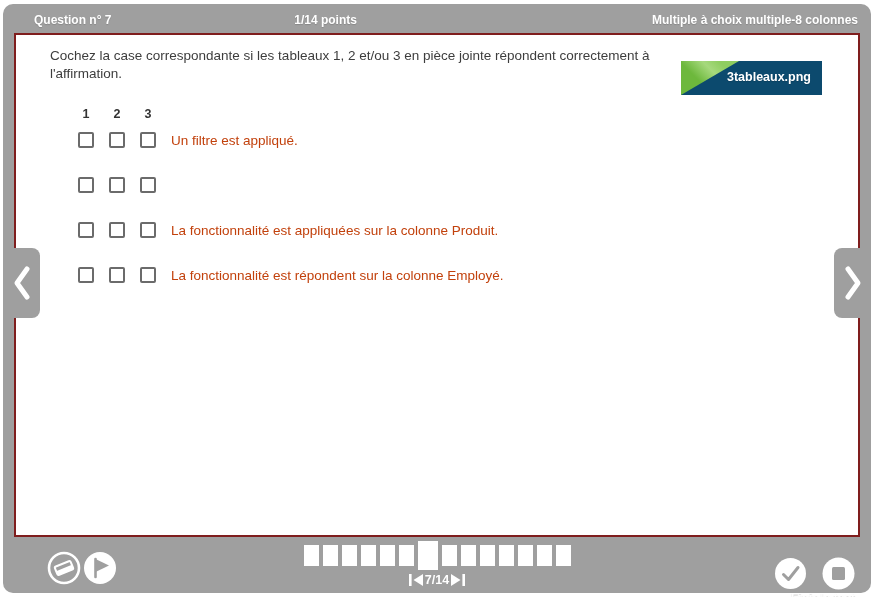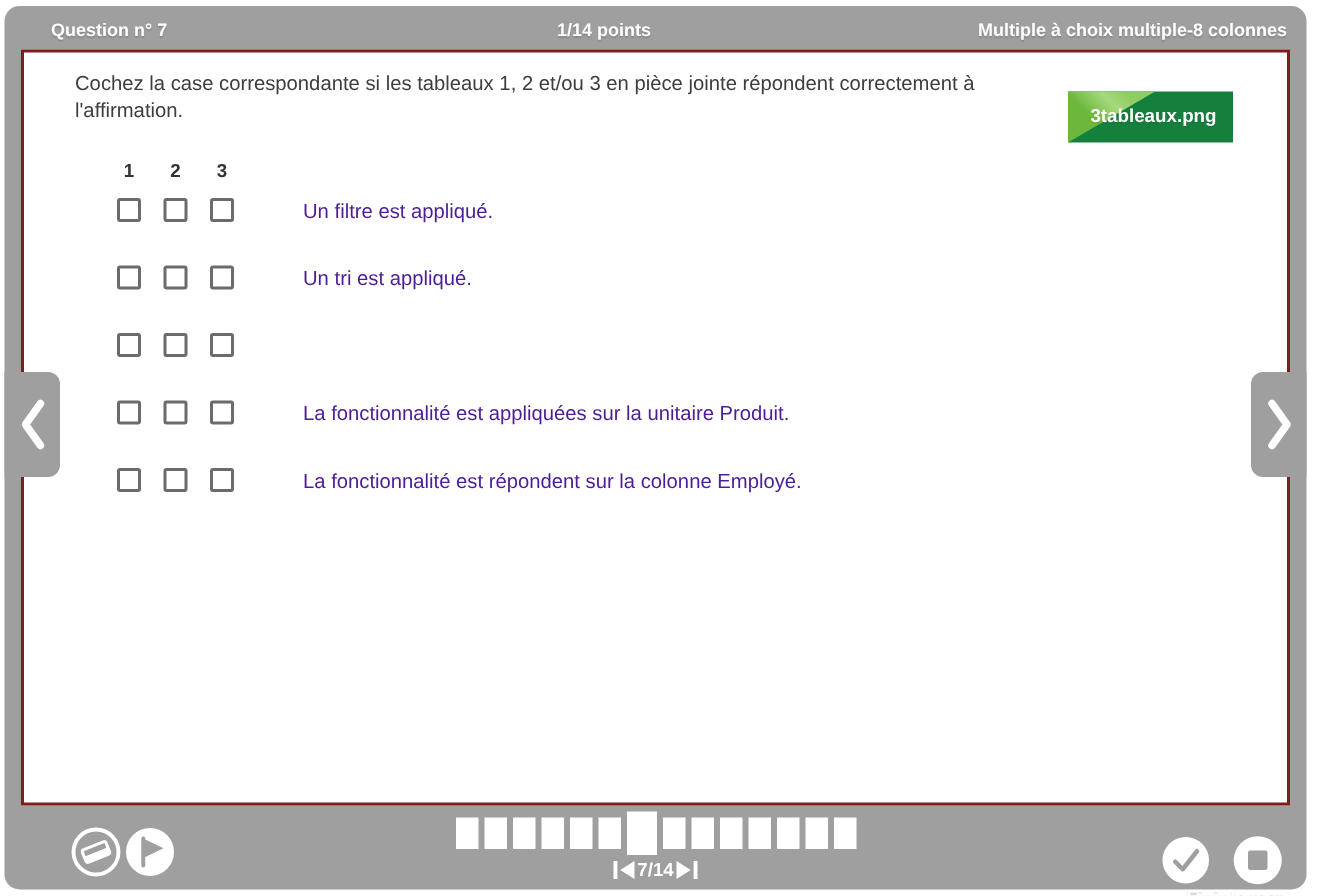--- a/index.html
+++ b/index.html
@@ -17,40 +17,40 @@
   }
   
   .header {
     position: absolute; left: 0; top: 0; width: 100%; height: 29px;
     display: flex; align-items: center;
     padding: 2px 13px 0 31px;
     color: #ffffff; font-size: 12px; font-weight: bold;
     text-shadow: 0 1px 1px rgba(0,0,0,0.15);
   }
   .header .h-left  { flex: 1.2; text-align: left; }
-  .header .h-mid   { flex: 1; text-align: center; }
+  .header .h-mid   { flex: 1; }
   .header .h-right { flex: 1.6; text-align: right; }
   
   .content {
     position: absolute; left: 11px; top: 29px;
     width: 846px; height: 504px;
     background: #ffffff;
     border: 2px solid #7f1d1d;
     padding: 12px 34px;
     color: #3d3d3d;
   }
   .question-text {
     font-size: 13.5px; line-height: 1.35;
     max-width: 605px;
   }
   
   .attachment {
     position: absolute; top: 26px; right: 36px;
-    width: 110px; height: 34px;
-    background: #15803d;
+    width: 141px; height: 34px;
+    background: #0c4a6e;
     overflow: hidden;
   }
   .attachment .fold {
     position: absolute; left: 0; top: 0;
     width: 58px; height: 34px;
     background: linear-gradient(45deg, #6db83c 35%, #a6d97d 60%, #8fcd60 78%);
     clip-path: polygon(0 0, 100% 0, 0 100%);
   }
   .attachment .fname {
     position: absolute; right: 11px; top: 9px;
@@ -66,21 +66,21 @@
   }
   .matrix-row { display: flex; align-items: center; margin-bottom: 29px; height: 16px; }
   .checkbox {
     width: 16px; height: 16px;
     border: 2px solid #6b6b6b; border-radius: 2px;
     background: #ffffff;
     margin-right: 15px;
     cursor: pointer;
   }
   .checkbox:last-of-type { margin-right: 0; }
-  .row-label { margin-left: 31px; font-size: 13.5px; color: #4c1d95; white-space: nowrap; }
+  .row-label { font-size: 13.5px; color: #c2410c; white-space: nowrap; }
   
   .side-tab {
     position: absolute; top: 244px;
     width: 37px; height: 70px;
     background: #9f9f9f;
     display: flex; align-items: center; justify-content: center;
     cursor: pointer; z-index: 5;
   }
   .side-tab.left  { left: 0;  border-radius: 0 8px 8px 0; }
   .side-tab.right { right: 0; border-radius: 8px 0 0 8px; }
@@ -154,32 +154,26 @@
           <div class="matrix-row">
             <span class="checkbox"></span>
             <span class="checkbox"></span>
             <span class="checkbox"></span>
             <span class="row-label">Un filtre est appliqué.</span>
           </div>
           <div class="matrix-row">
             <span class="checkbox"></span>
             <span class="checkbox"></span>
             <span class="checkbox"></span>
-            <span class="row-label">Un tri est appliqué.</span>
-          </div>
-          <div class="matrix-row">
-            <span class="checkbox"></span>
-            <span class="checkbox"></span>
-            <span class="checkbox"></span>
-          </div>
-          <div class="matrix-row">
-            <span class="checkbox"></span>
-            <span class="checkbox"></span>
-            <span class="checkbox"></span>
-            <span class="row-label">La fonctionnalité est appliquées sur la unitaire Produit.</span>
+          </div>
+          <div class="matrix-row">
+            <span class="checkbox"></span>
+            <span class="checkbox"></span>
+            <span class="checkbox"></span>
+            <span class="row-label">La fonctionnalité est appliquées sur la colonne Produit.</span>
           </div>
           <div class="matrix-row">
             <span class="checkbox"></span>
             <span class="checkbox"></span>
             <span class="checkbox"></span>
             <span class="row-label">La fonctionnalité est répondent sur la colonne Employé.</span>
           </div>
         </div>
     </div>
   </div>

